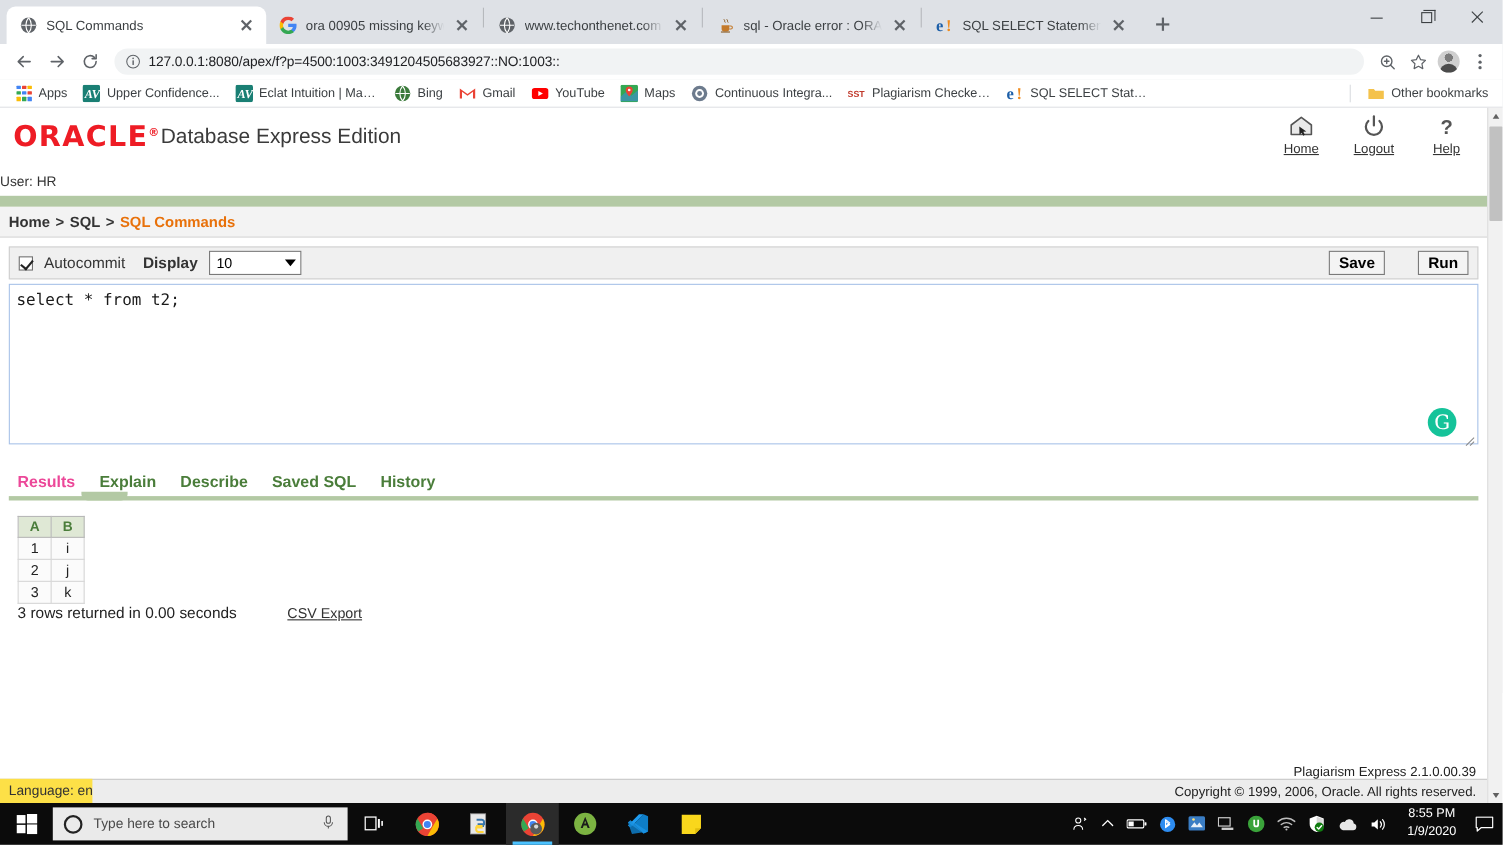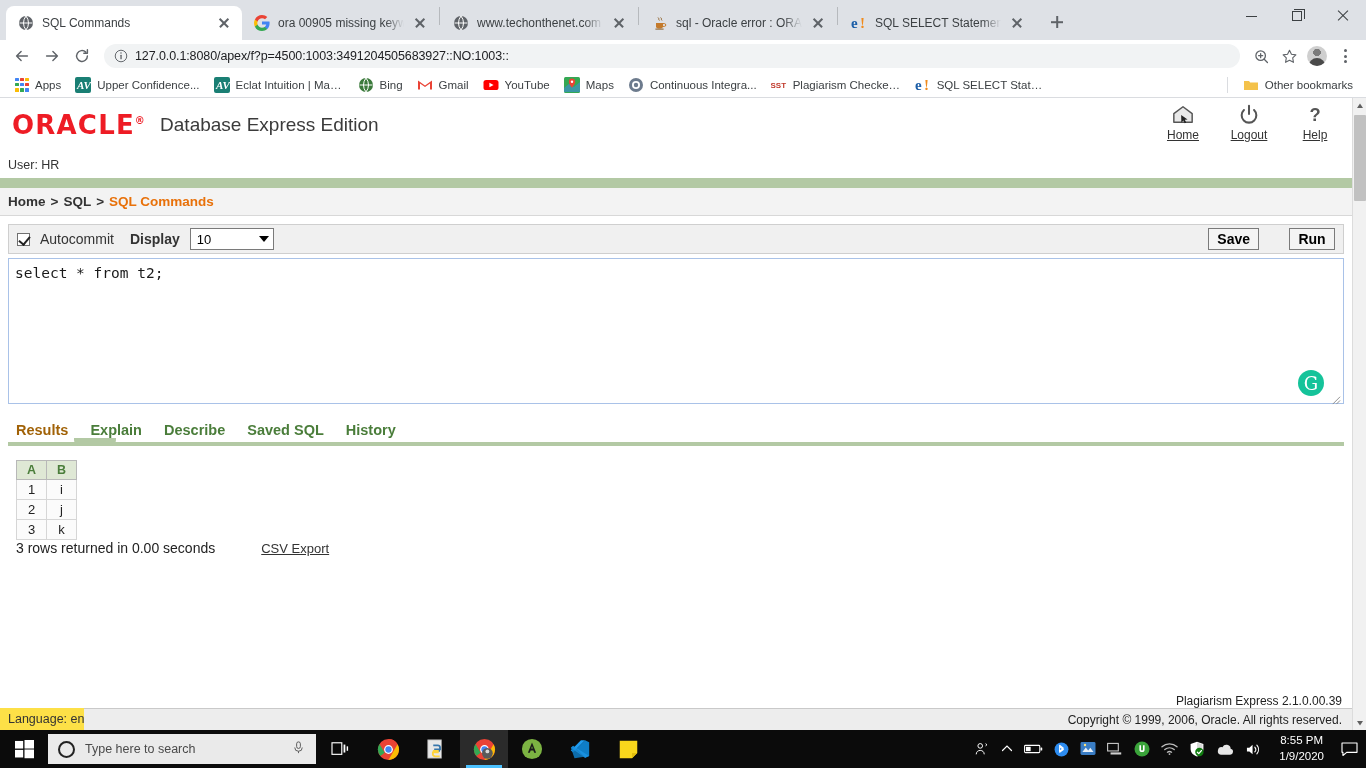--- a/index.html
+++ b/index.html
@@ -85,26 +85,26 @@
   .apps-grid { width: 14px; height: 14px; display: grid; grid-template-columns: repeat(3,1fr); grid-template-rows: repeat(3,1fr); gap: 1.6px; }
   .apps-grid i { display:block; border-radius: 0.5px; }
 
   
   .viewport { position: absolute; left: 0; top: 98px; width: 1366px; height: 632px; background: #ffffff; overflow: hidden; }
   .page { width: 1352px; height: 632px; position: relative; background: #fff; }
 
   .oracle-header { height: 54px; display: flex; align-items: center; padding: 0 12px; position: relative; }
   .oracle-logo { font-size: 26px; font-weight: bold; color: #ee1c25; letter-spacing: 1.2px; font-family: "DejaVu Sans", sans-serif; }
   .oracle-logo sup { font-size: 10px; vertical-align: super; }
-  .oracle-product { font-size: 19px; color: #3b3b3b; margin-left: 14px; }
+  .oracle-product { font-size: 19px; color: #3b3b3b; }
   .hdr-nav { position: absolute; right: 14px; top: 6px; display: flex; gap: 20px; }
   .hdr-nav-item { display: flex; flex-direction: column; align-items: center; gap: 2px; width: 46px; }
   .hdr-nav-item .lbl { font-size: 12px; color: #333; text-decoration: underline; }
 
-  .user-row { height: 26px; padding-left: 8px; font-size: 12.5px; color: #333; display: flex; align-items: center; }
+  .user-row { height: 26px; padding-left: 0; font-size: 12.5px; color: #333; display: flex; align-items: center; }
   .green-bar { height: 10px; background: #b3c9a4; }
   .breadcrumb-bar { height: 28px; background: #f3f3f3; border-bottom: 1px solid #d8d8d8; display: flex; align-items: center; padding-left: 8px; font-size: 13.5px; font-weight: bold; }
   .bc-link { color: #333; }
   .bc-sep { color: #333; margin: 0 5px; }
   .bc-current { color: #e8710a; }
 
   .sql-area { padding: 8px 8px 0 8px; }
   .cmd-toolbar { height: 30px; background: #f0f0f0; border: 1px solid #cfcfcf; display: flex; align-items: center; padding: 0 8px; gap: 10px; font-size: 13px; color: #333; }
   .cmd-toolbar .chk { width: 13px; height: 13px; border: 1px solid #707070; background: #fff; position: relative; display:inline-block; }
   .cmd-toolbar .chk.checked::after {
@@ -131,21 +131,21 @@
     width: 100%; height: 146px; border: 1px solid #a9c2e8; background: #fff;
     font-family: "DejaVu Sans Mono", monospace; font-size: 14.5px; color: #1a1a1a;
     padding: 5px 6px; line-height: 1.35; resize: none; outline: none;
   }
   .grammarly { position: absolute; right: 20px; bottom: 12px; width: 26px; height: 26px; border-radius: 50%;
     background: #15c39a; color: #fff; font-size: 18px; display:flex; align-items:center; justify-content:center; font-family: "DejaVu Serif", serif; }
   .resize-grip { position: absolute; right: 3px; bottom: 3px; width: 11px; height: 11px; }
 
   .tabs-row { margin-top: 14px; padding-left: 8px; display: flex; gap: 22px; align-items: flex-end; font-size: 14.5px; font-weight: bold; }
   .rtab { color: #4a7d3a; padding-bottom: 2px; }
-  .rtab.active { color: #a16207; }
+  .rtab.active { color: #ec4899; margin-top: 8px; }
   .tabs-underline { height: 4px; background: #b3c9a4; margin-top: 2px; position: relative; }
   .tabs-underline::before { content: ""; position: absolute; left: 66px; top: -4px; width: 42px; height: 8px; background: #b3c9a4; border-radius: 0 0 6px 6px; }
 
   .results-area { padding: 14px 8px 0 8px; }
   table.results { border-collapse: collapse; font-size: 13px; }
   table.results th {
     background: #dfe8d5; color: #4a7d3a; font-weight: bold; font-size: 12.5px;
     border: 1px solid #b8b8b8; padding: 2px 10px; text-align: center; min-width: 30px;
   }
   table.results td {

